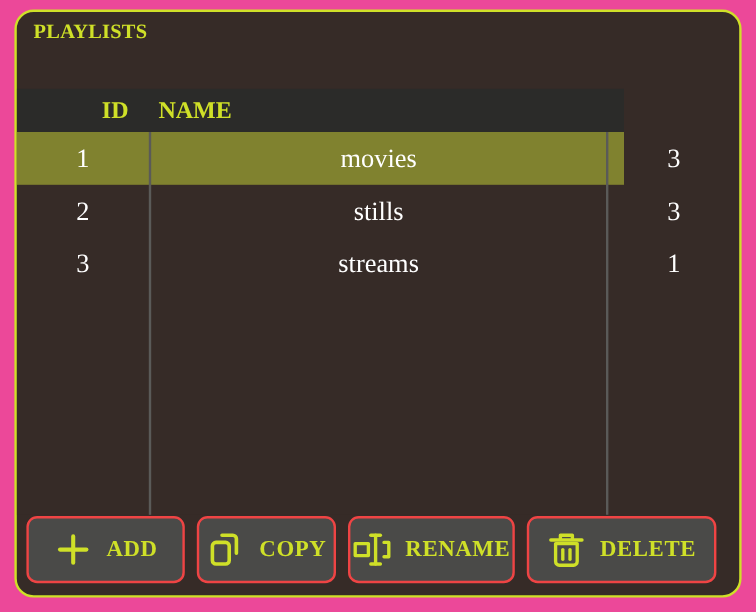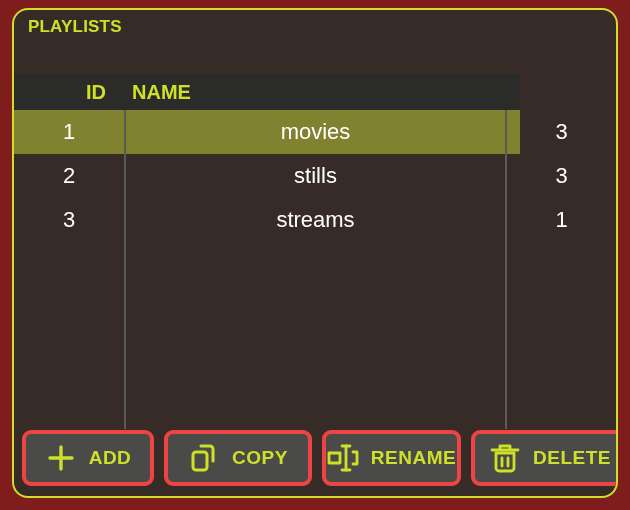--- a/index.html
+++ b/index.html
@@ -9,21 +9,22 @@
     height: 510px;
     background: #1b1a18;
     font-family: "Liberation Sans", sans-serif;
     overflow: hidden;
   }
 
   #app {
     position: relative;
     width: 630px;
     height: 510px;
-    background: #7f1d1d;
+    background: #ec4899;
+    font-family: Liberation Serif, serif;
   }
 
   
   .panel {
     position: absolute;
     left: 12px;
     top: 8px;
     width: 606px;
     height: 490px;
     background: #362b27;
@@ -124,32 +125,32 @@
     width: 586px;
     height: 56px;
     display: flex;
     align-items: center;
     gap: 10px;
   }
 
   .btn {
     height: 56px;
     background: #4a4a48;
-    border: 4px solid #ef4444;
+    border: 2px solid #ef4444;
     border-radius: 9px;
     display: flex;
     align-items: center;
     justify-content: center;
     gap: 12px;
     padding: 0 14px;
     cursor: pointer;
     flex: 0 0 auto;
   }
   .btn-add    { width: 132px; }
-  .btn-copy   { width: 148px; }
+  .btn-copy   { width: 116px; }
   .btn-rename { width: 139px; }
   .btn-delete { width: 158px; }
 
   .btn-label {
     font-size: 19px;
     font-weight: 700;
     letter-spacing: 0.5px;
     color: #cfe028;
     white-space: nowrap;
   }

